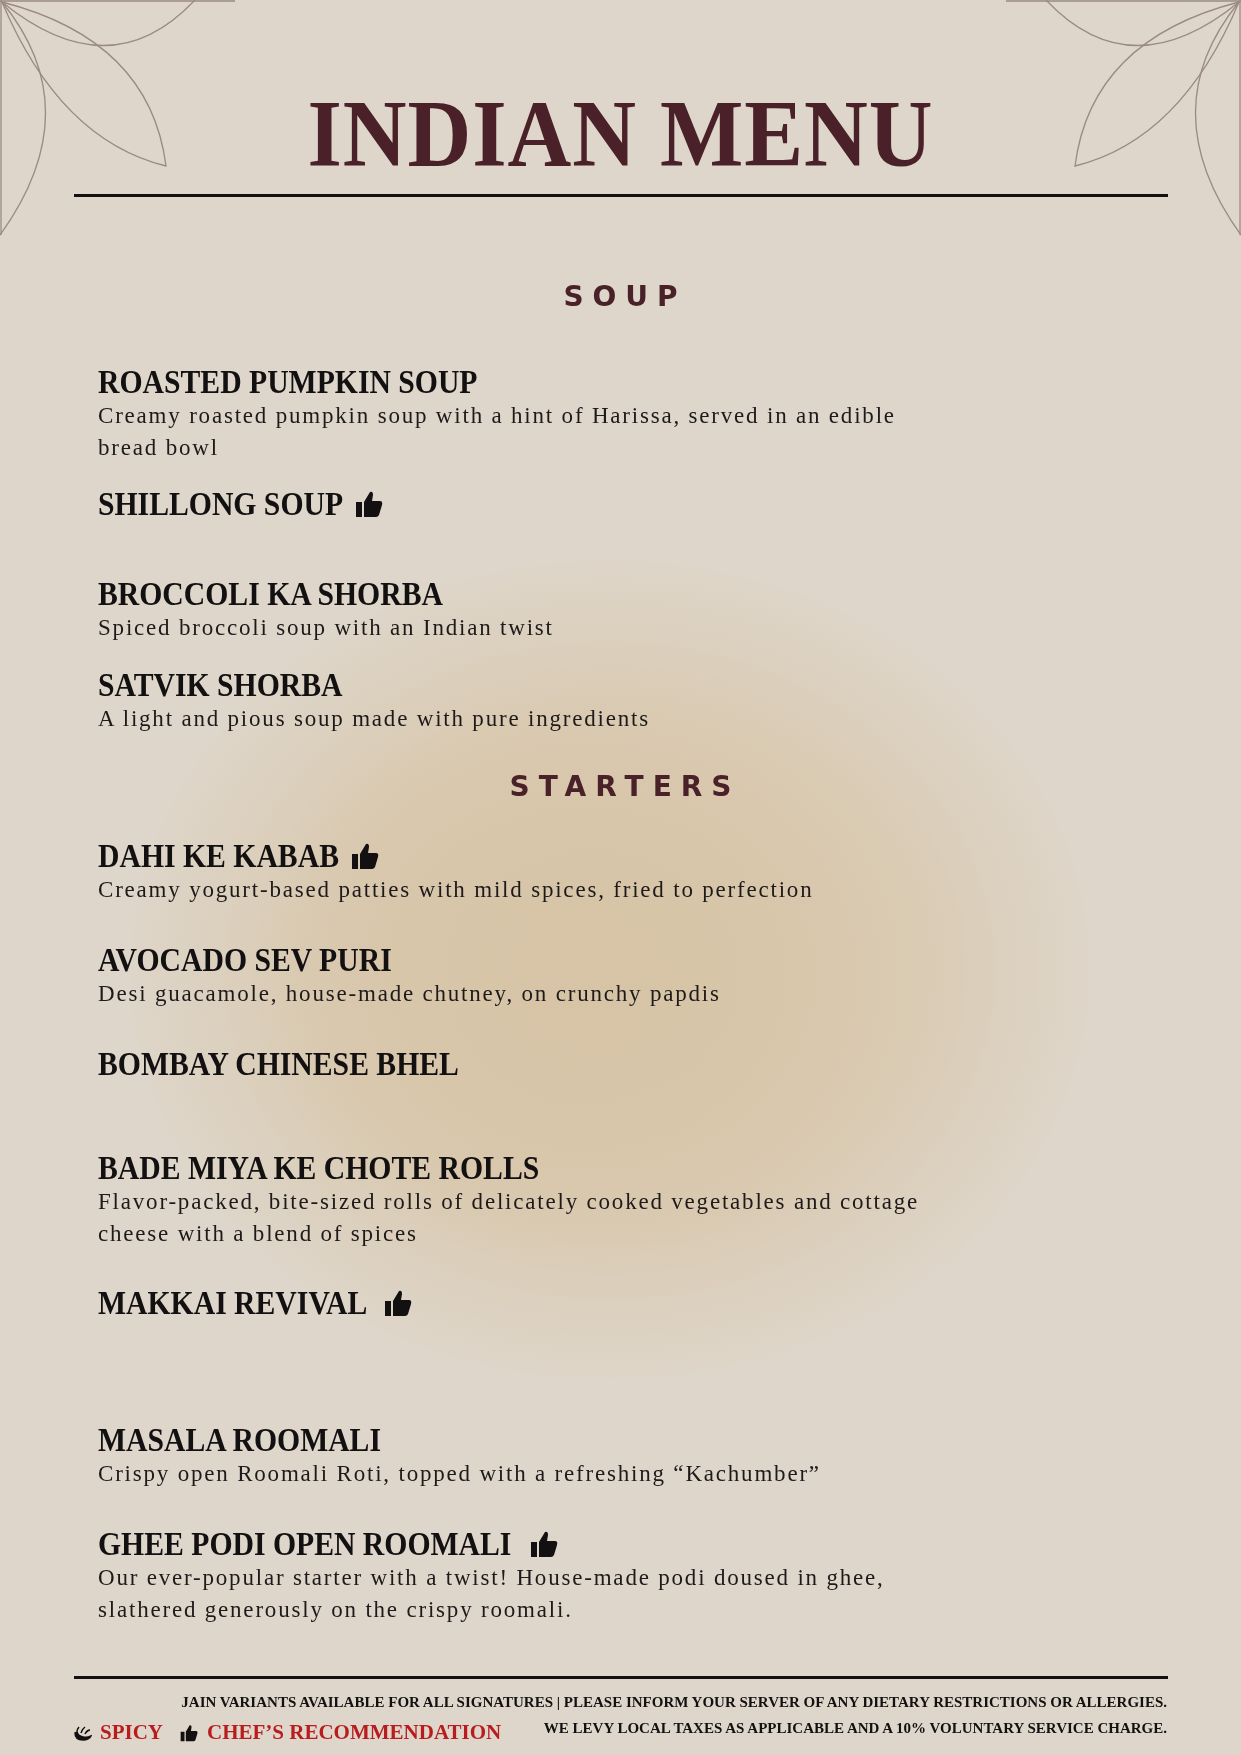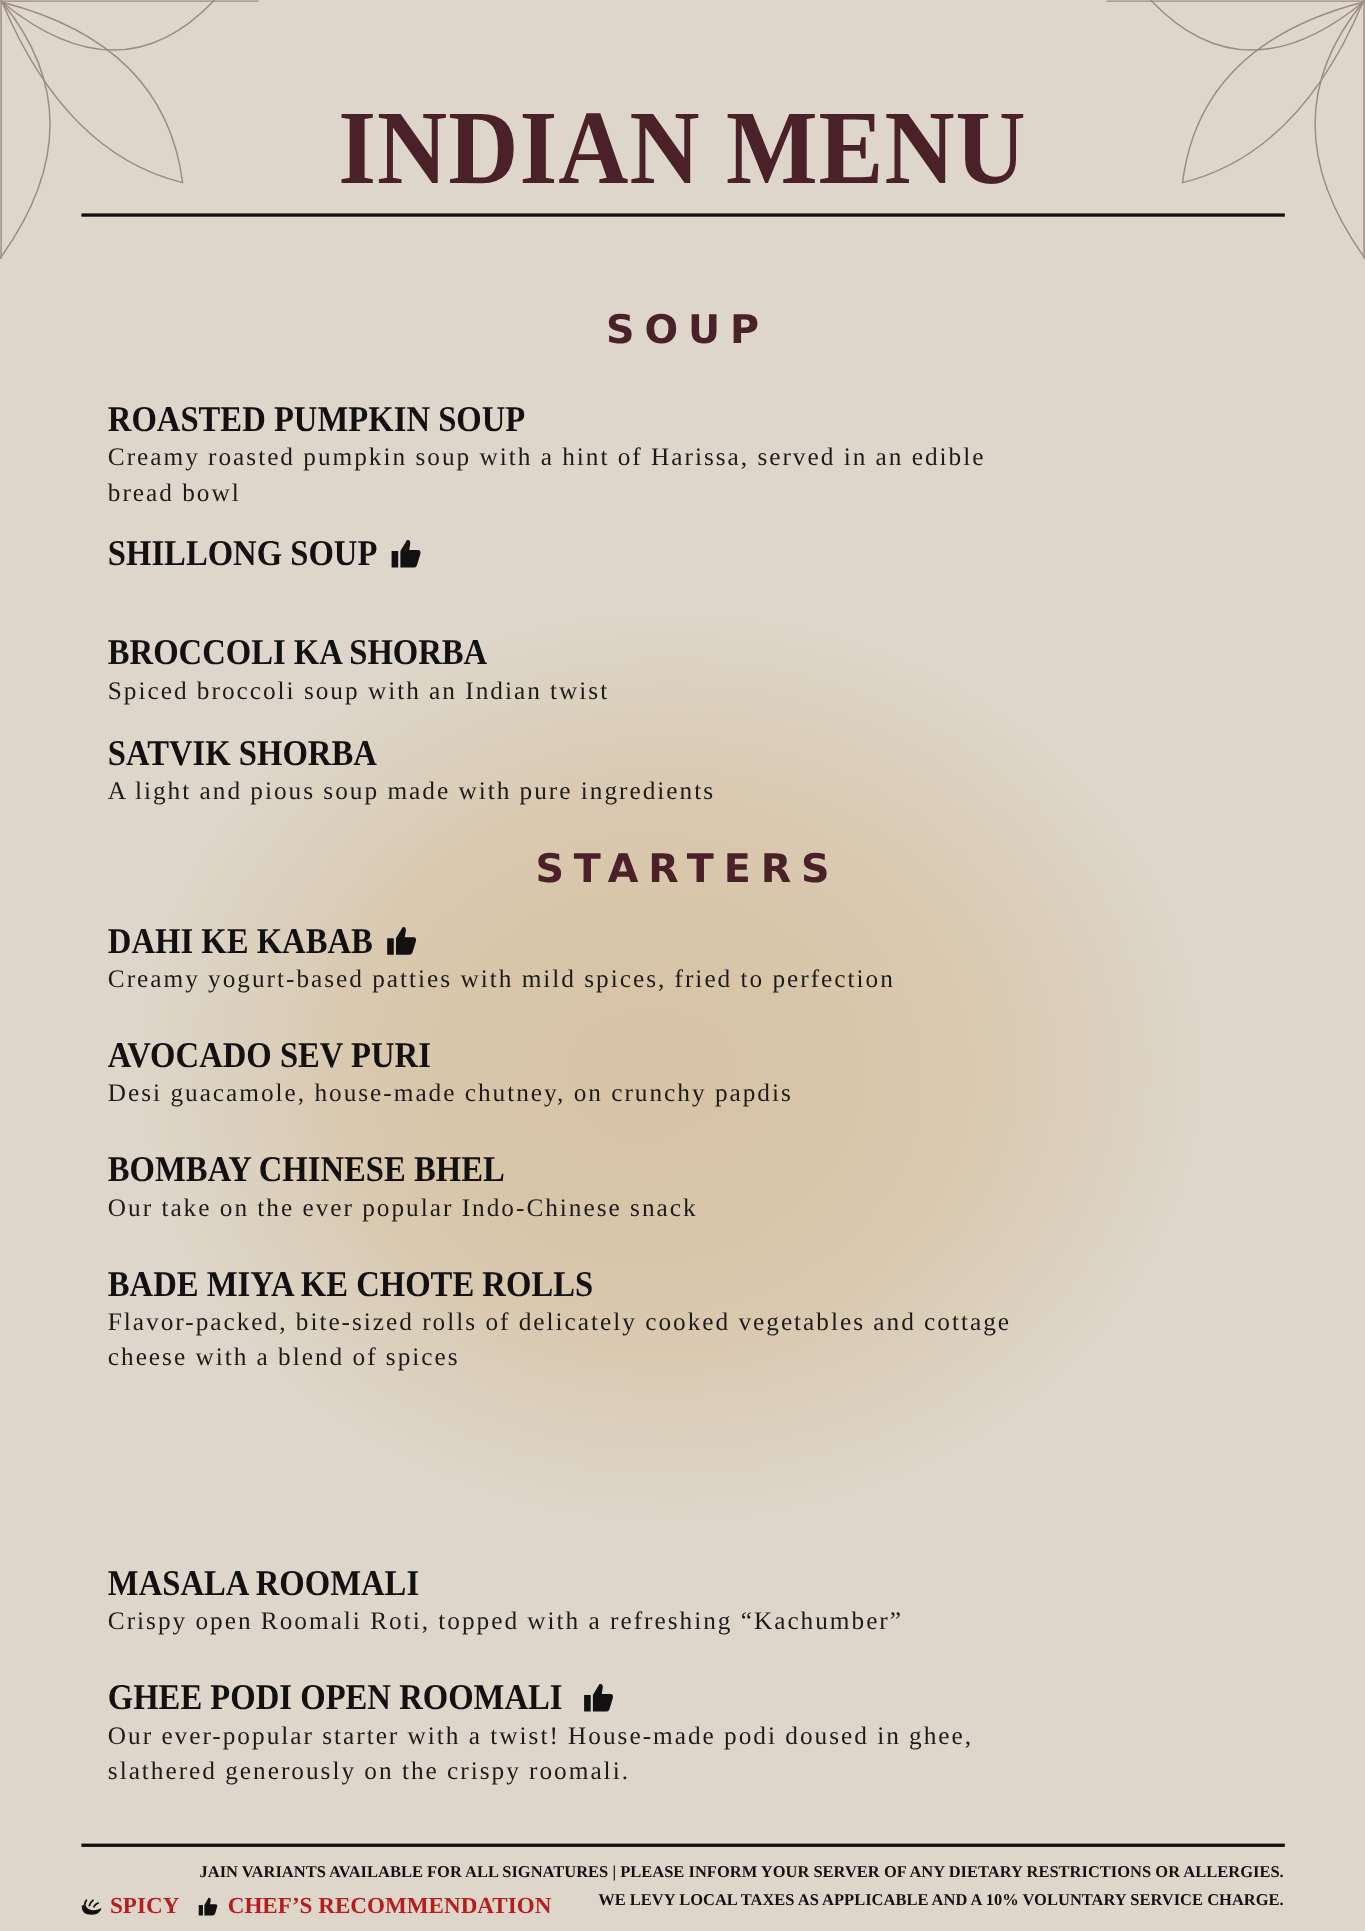--- a/index.html
+++ b/index.html
@@ -19,21 +19,21 @@
   .corner-right { right: 0; }
   .title {
     position: absolute; left: 0; width: 1241px; top: 84px;
     text-align: center; font-family: "Liberation Serif", serif; font-weight: bold;
     font-size: 96px; line-height: 100px; color: #4A2128; letter-spacing: 1px;
     transform: scaleX(0.92); transform-origin: 620px 0;
   }
   .rule { position: absolute; left: 74px; width: 1094px; height: 3px; background: #121010; }
   .section-heading {
     position: absolute; left: 0; width: 1241px; text-align: center;
-    font-family: "DejaVu Sans", sans-serif; font-weight: bold; font-size: 36px;
+    font-family: "DejaVu Sans", sans-serif; font-weight: bold; font-size: 28px;
     letter-spacing: 9px; color: #4A2128; text-indent: 9px;
   }
   .item { position: absolute; left: 98px; width: 960px; }
   .item-name {
     font-family: "Liberation Serif", serif; font-weight: bold; font-size: 33px;
     line-height: 36px; color: #121010; display: inline-block;
     transform: scaleX(0.9); transform-origin: 0 0; white-space: nowrap;
   }
   .thumb { display: inline-block; width: 30px; height: 28px; vertical-align: -3px; margin-left: 8px; }
   .item-desc {
@@ -119,34 +119,34 @@
 
 <div class="item" style="top:942px;">
   <div class="item-name">AVOCADO SEV PURI</div>
   <div class="item-desc">
     <div>Desi guacamole, house-made chutney, on crunchy papdis</div>
   </div>
 </div>
 
 <div class="item" style="top:1046px;">
   <div class="item-name">BOMBAY CHINESE BHEL</div>
-  <div class="item-desc">
-    <div>Our take on the ever popular Indo-Chinese snack</div>
-  </div>
 </div>
 
 <div class="item" style="top:1150px;">
   <div class="item-name">BADE MIYA KE CHOTE ROLLS</div>
   <div class="item-desc">
     <div>Flavor-packed, bite-sized rolls of delicately cooked vegetables and cottage</div>
     <div>cheese with a blend of spices</div>
   </div>
 </div>
 
 <div class="item" style="top:1285px;">
+  <div><span class="item-name">MAKKAI REVIVAL</span><svg class="thumb" viewBox="0 0 30 28" style="margin-left:-14px">
+        <path d="M2 12 h6 v15 h-6z M10 12 l6 -10 q3 -1 3 3 l-1 6 h8 q3 0 2 4 l-3 10 q-1 2 -3 2 h-12z" fill="#121010"></path>
+      </svg></div>
 </div>
 
 <div class="item" style="top:1422px;">
   <div class="item-name">MASALA ROOMALI</div>
   <div class="item-desc">
     <div>Crispy open Roomali Roti, topped with a refreshing “Kachumber”</div>
   </div>
 </div>
 
 <div class="item" style="top:1526px;">

